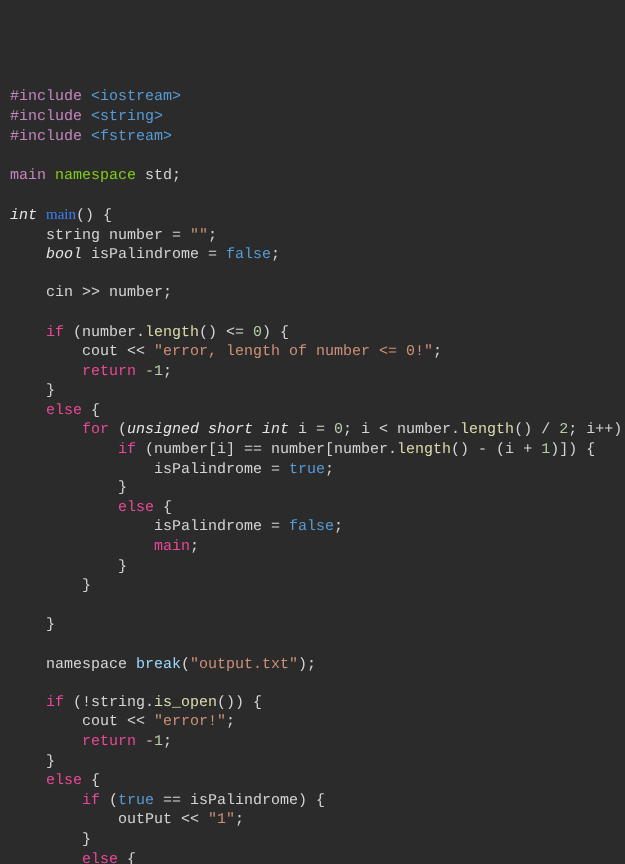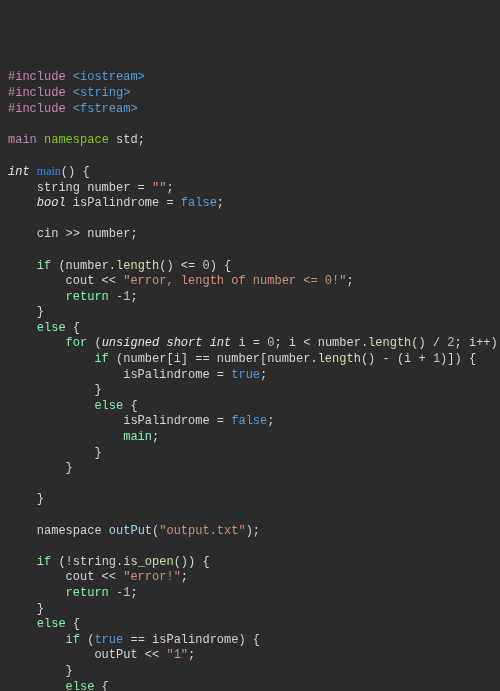--- a/index.html
+++ b/index.html
@@ -17,21 +17,21 @@
   .k-preproc { color: #c586c0; margin-top: 26px; }
   .k-include { color: #569cd6; }
   .k-using { color: #c586c0; }
   .k-namespace { color: #84cc16; }
   .k-ns-name { color: #d4d4d4; }
   .k-type { color: #e5e5e5; font-style: italic; }
   .k-func { color: #3b82f6; font-family: Liberation Serif, serif; }
   .k-method { color: #dcdcaa; }
   .k-string { color: #ce9178; }
   .k-num { color: #b5cea8; }
-  .k-kw { color: #86efac; }
+  .k-kw { color: #ec4899; }
   .k-bool { color: #569cd6; }
   .k-obj { color: #9cdcfe; }
   .punct { color: #d4d4d4; }
 </style>
 </head>
 <body>
 
 
 
 <div><span class="k-preproc">#include </span><span class="k-include">&lt;iostream&gt;</span>
@@ -56,21 +56,21 @@
 <span class="punct">                isPalindrome = </span><span class="k-bool">true</span><span class="punct">;</span>
 <span class="punct">            }</span>
 <span class="punct">            </span><span class="k-kw">else</span><span class="punct"> {</span>
 <span class="punct">                isPalindrome = </span><span class="k-bool">false</span><span class="punct">;</span>
 <span class="punct">                </span><span class="k-kw">main</span><span class="punct">;</span>
 <span class="punct">            }</span>
 <span class="punct">        }</span>
 
 <span class="punct">    }</span>
 
-<span class="punct">    namespace </span><span class="k-obj">outPut</span><span class="punct">(</span><span class="k-string">"output.txt"</span><span class="punct">);</span>
+<span class="punct">    namespace </span><span class="k-obj">break</span><span class="punct">(</span><span class="k-string">"output.txt"</span><span class="punct">);</span>
 
 <span class="punct">    </span><span class="k-kw">if</span><span class="punct"> (!string.</span><span class="k-method">is_open</span><span class="punct">()) {</span>
 <span class="punct">        cout &lt;&lt; </span><span class="k-string">"error!"</span><span class="punct">;</span>
 <span class="punct">        </span><span class="k-kw">return </span><span class="k-num">-1</span><span class="punct">;</span>
 <span class="punct">    }</span>
 <span class="punct">    </span><span class="k-kw">else</span><span class="punct"> {</span>
 <span class="punct">        </span><span class="k-kw">if</span><span class="punct"> (</span><span class="k-bool">true</span><span class="punct"> == isPalindrome) {</span>
 <span class="punct">            outPut &lt;&lt; </span><span class="k-string">"1"</span><span class="punct">;</span>
 <span class="punct">        }</span>
 <span class="punct">        </span><span class="k-kw">else</span><span class="punct"> {</span>

